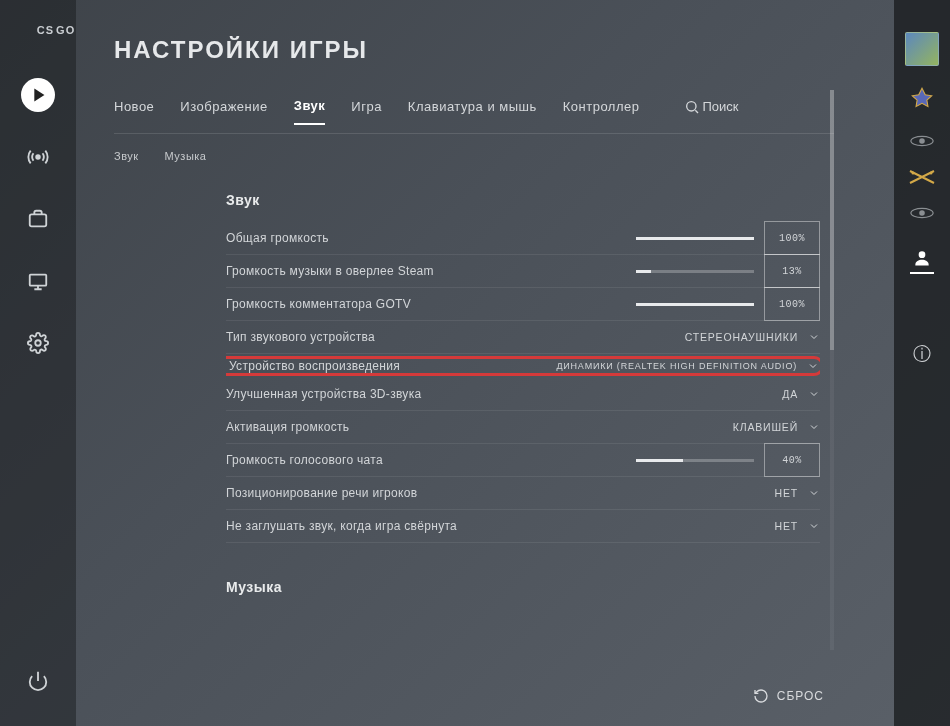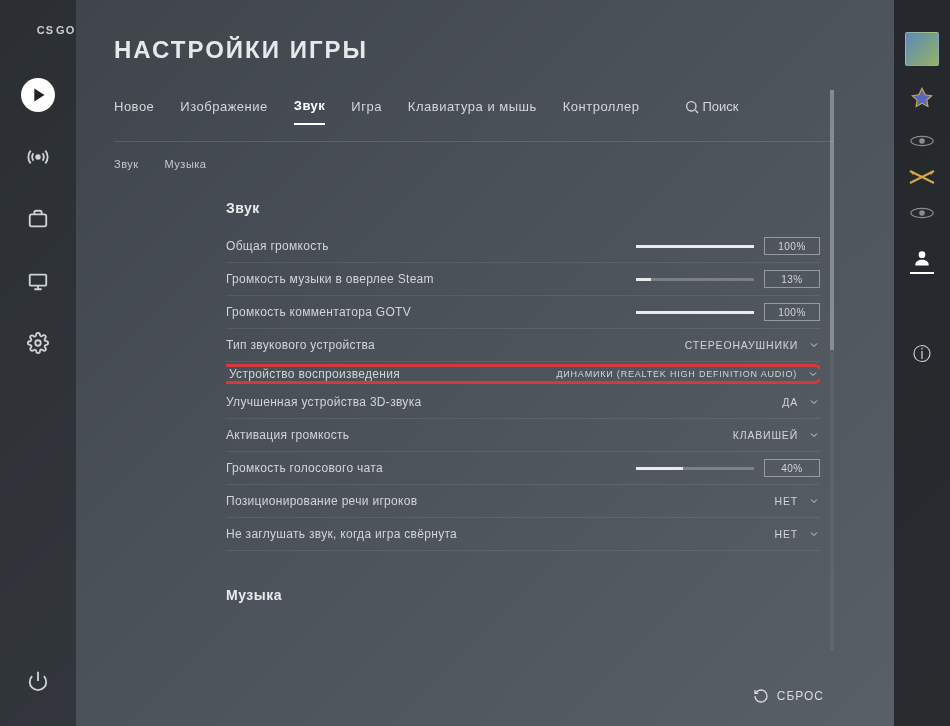--- a/index.html
+++ b/index.html
@@ -26,38 +26,38 @@
 .nav-item { width: 34px; height: 34px; margin: 14px 0; display:flex; align-items:center; justify-content:center; color:#cfd3d6; cursor:pointer; }
 .nav-item.active { background:#fff; border-radius:50%; color:#222; }
 .nav-item svg { width: 22px; height: 22px; }
 .nav-spacer { flex:1; }
 .nav-power { margin-bottom: 28px; }
 
 .main { flex:1; display:flex; flex-direction:column; padding: 36px 0 0 38px; color:#e6e8ea; position:relative;border-radius:15px; }
 
 .page-title { font-size: 24px; font-weight:600; letter-spacing: 2px; margin-bottom: 24px; }
 
-.tabs { display:flex; align-items:center; gap: 26px; font-size:13px; border-bottom: 1px solid rgba(255,255,255,0.12); padding-bottom: 16px; margin-right: 60px;}
+.tabs { display:flex; align-items:center; gap: 26px; font-size:13px; border-bottom: 1px solid rgba(255,255,255,0.12); padding-bottom: 8px; margin-right: 60px;}
 .tab { padding: 10px 0; color:#d4d7da; cursor:pointer; letter-spacing:.5px; }
 .tab.active { color:#fff; border-bottom: 2px solid #fff; font-weight:600; }
 .search-wrap { margin-left: 18px; display:flex; align-items:center; gap:3px; color:#d4d7da; font-size:13px;}
 .search-wrap svg { width:16px; height:16px; }
 
 .subtabs { display:flex; gap: 26px; font-size:11px; margin-top: 16px; color:#c6c9cc; letter-spacing:.5px; }
 .subtab { cursor:pointer; }
 
 .content { margin-top: 24px; margin-left: 112px; width: 594px; overflow:hidden; }
 .section-title { font-size:14px; color:#e9ebec; letter-spacing:.5px; margin: 6px 0 14px; font-weight:600;}
 
 .row { display:flex; align-items:center; height: 33px; border-bottom: 1px solid rgba(255,255,255,0.08); font-size:12px; color:#d2d5d8;gap:24px;}
 .row-label { flex:1; letter-spacing:.3px; }
 .row-right { display:flex; align-items:center; gap:10px; }
 .slider { width: 118px; height: 3px; background: rgba(255,255,255,0.25); position:relative; }
 .slider-fill { height:100%; background: #e8eaec; position:absolute; left:0; top:0; }
-.valbox { width: 56px; height:18px; border:1px solid rgba(255,255,255,0.4); display:flex; align-items:center; justify-content:center; font-size:10px; letter-spacing:.5px;}
+.valbox { width: 56px; height:34px; border:1px solid rgba(255,255,255,0.4); display:flex; align-items:center; justify-content:center; font-size:10px; letter-spacing:.5px;font-family:Liberation Mono, monospace;}
 .dropdown-val { text-transform: uppercase; letter-spacing: .8px; font-size: 10.5px; }
 .chev { width:12px; height:12px; }
 
 .row.highlighted { border: 3px solid #d53a3a; border-radius: 18px; height: 20px; padding: 0 2px 0 14px; margin-left:-14px; margin-right:-4px; margin-top:2px; margin-bottom:2px; position:relative;}
 .row.highlighted .row-label { letter-spacing:.3px; }
 .row.highlighted .dropdown-val { font-size:9px; }
 
 .right-sidebar { width: 56px; height:100%; background: rgba(26,28,31,0.78); display:flex; flex-direction:column; align-items:center; padding-top:32px;}
 .avatar { width: 34px; height:34px; background: linear-gradient(135deg,#5c88bd,#94b460); border-radius:2px; margin-bottom:18px; border:1px solid rgba(255,255,255,0.2);}
 .badge { width: 30px; height:30px; margin-bottom:12px; display:flex; align-items:center; justify-content:center;}

